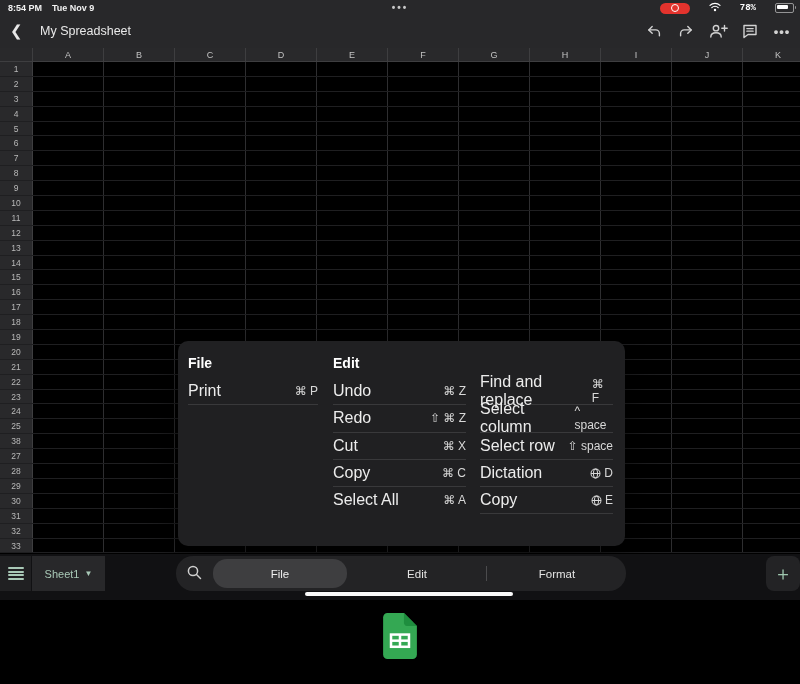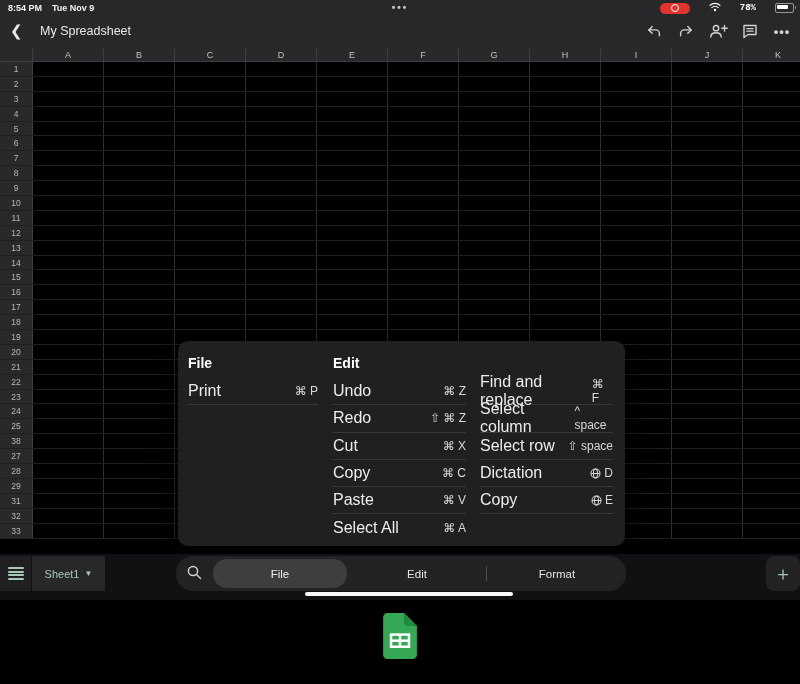--- a/index.html
+++ b/index.html
@@ -566,20 +566,34 @@
           <div class="g-cell"></div>
           <div class="g-cell"></div>
           <div class="g-cell"></div>
           <div class="g-cell"></div>
           <div class="g-cell"></div>
           <div class="g-cell"></div>
           <div class="g-cell"></div>
           <div class="g-cell"></div>
         </div>
         <div class="g-row">
+          <div class="g-rn">30</div>
+          <div class="g-cell"></div>
+          <div class="g-cell"></div>
+          <div class="g-cell"></div>
+          <div class="g-cell"></div>
+          <div class="g-cell"></div>
+          <div class="g-cell"></div>
+          <div class="g-cell"></div>
+          <div class="g-cell"></div>
+          <div class="g-cell"></div>
+          <div class="g-cell"></div>
+          <div class="g-cell"></div>
+        </div>
+        <div class="g-row">
           <div class="g-rn">31</div>
           <div class="g-cell"></div>
           <div class="g-cell"></div>
           <div class="g-cell"></div>
           <div class="g-cell"></div>
           <div class="g-cell"></div>
           <div class="g-cell"></div>
           <div class="g-cell"></div>
           <div class="g-cell"></div>
           <div class="g-cell"></div>
@@ -635,24 +649,20 @@
           <span class="sc-label">Redo</span>
           <span class="sc-short">⇧ ⌘ Z</span>
         </div>
         <div class="sc-row">
           <span class="sc-label">Cut</span>
           <span class="sc-short">⌘ X</span>
         </div>
         <div class="sc-row">
           <span class="sc-label">Copy</span>
           <span class="sc-short">⌘ C</span>
-        </div>
-        <div class="sc-row">
-          <span class="sc-label">Paste</span>
-          <span class="sc-short">⌘ V</span>
         </div>
         <div class="sc-row last">
           <span class="sc-label">Select All</span>
           <span class="sc-short">⌘ A</span>
         </div>
       </div>
     <div class="sc-col" id="edit2-col">
         <div class="sc-row">
           <span class="sc-label">Find and replace</span>
           <span class="sc-short">⌘ F</span>

